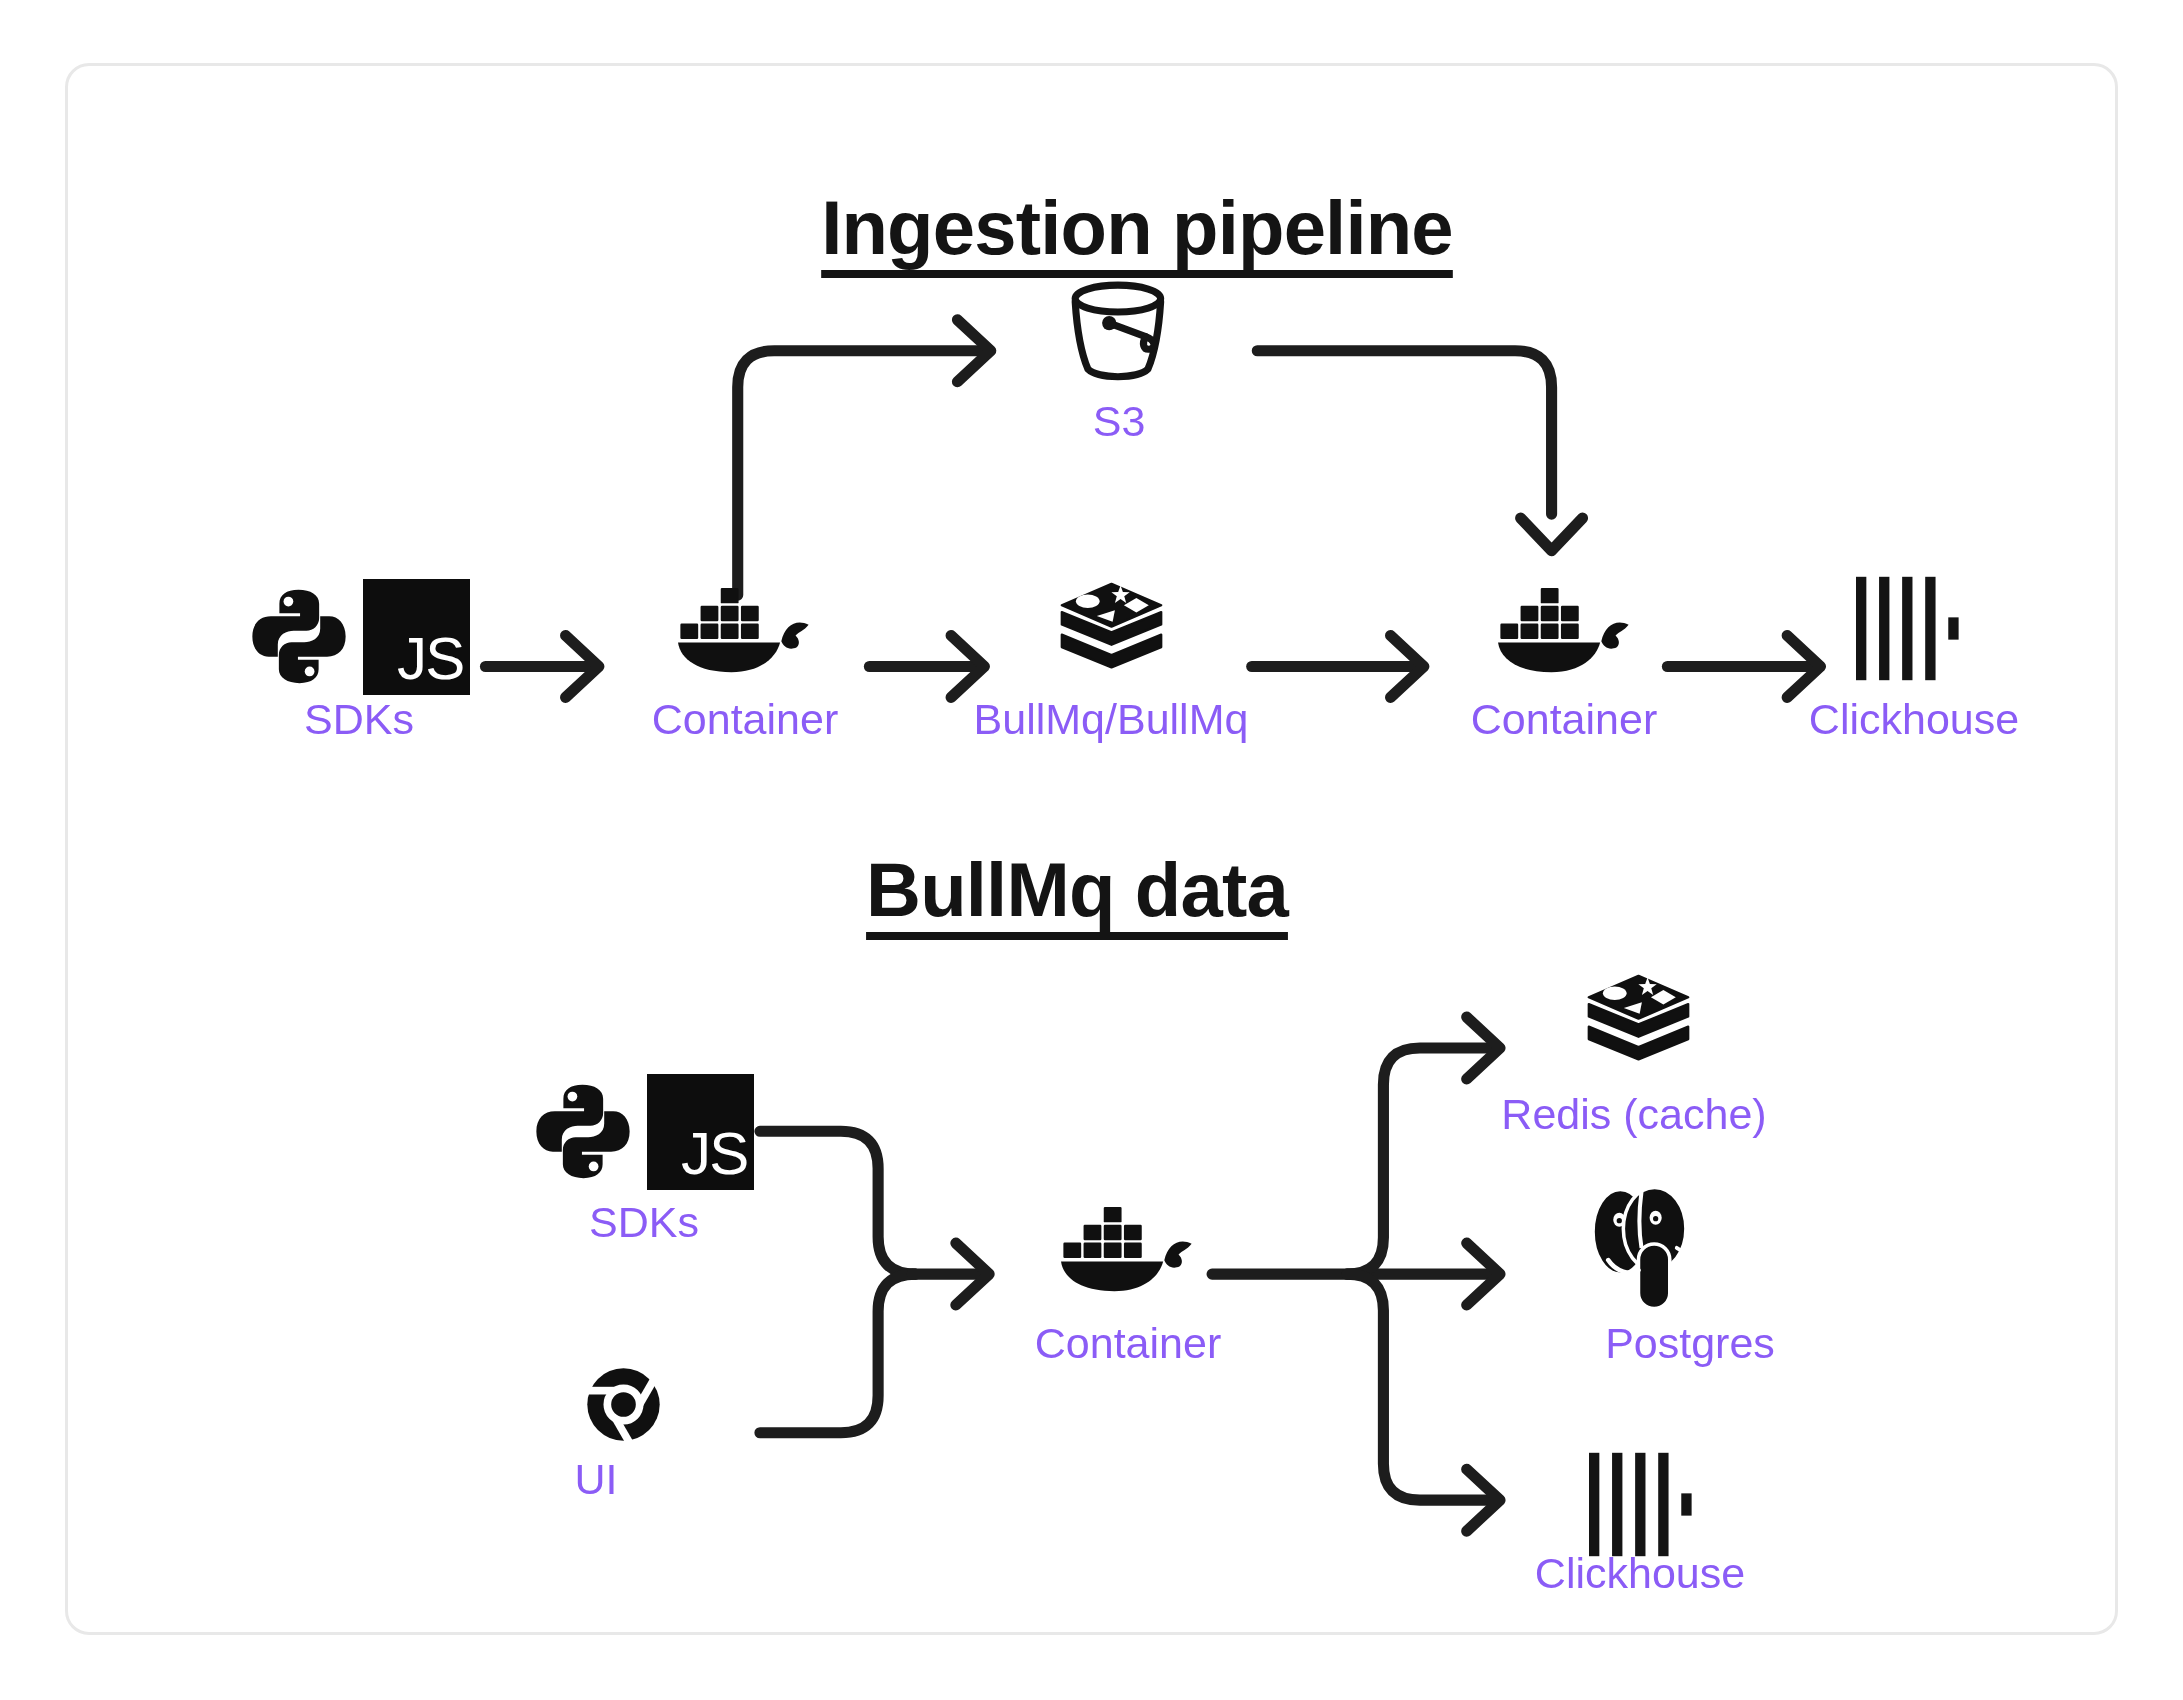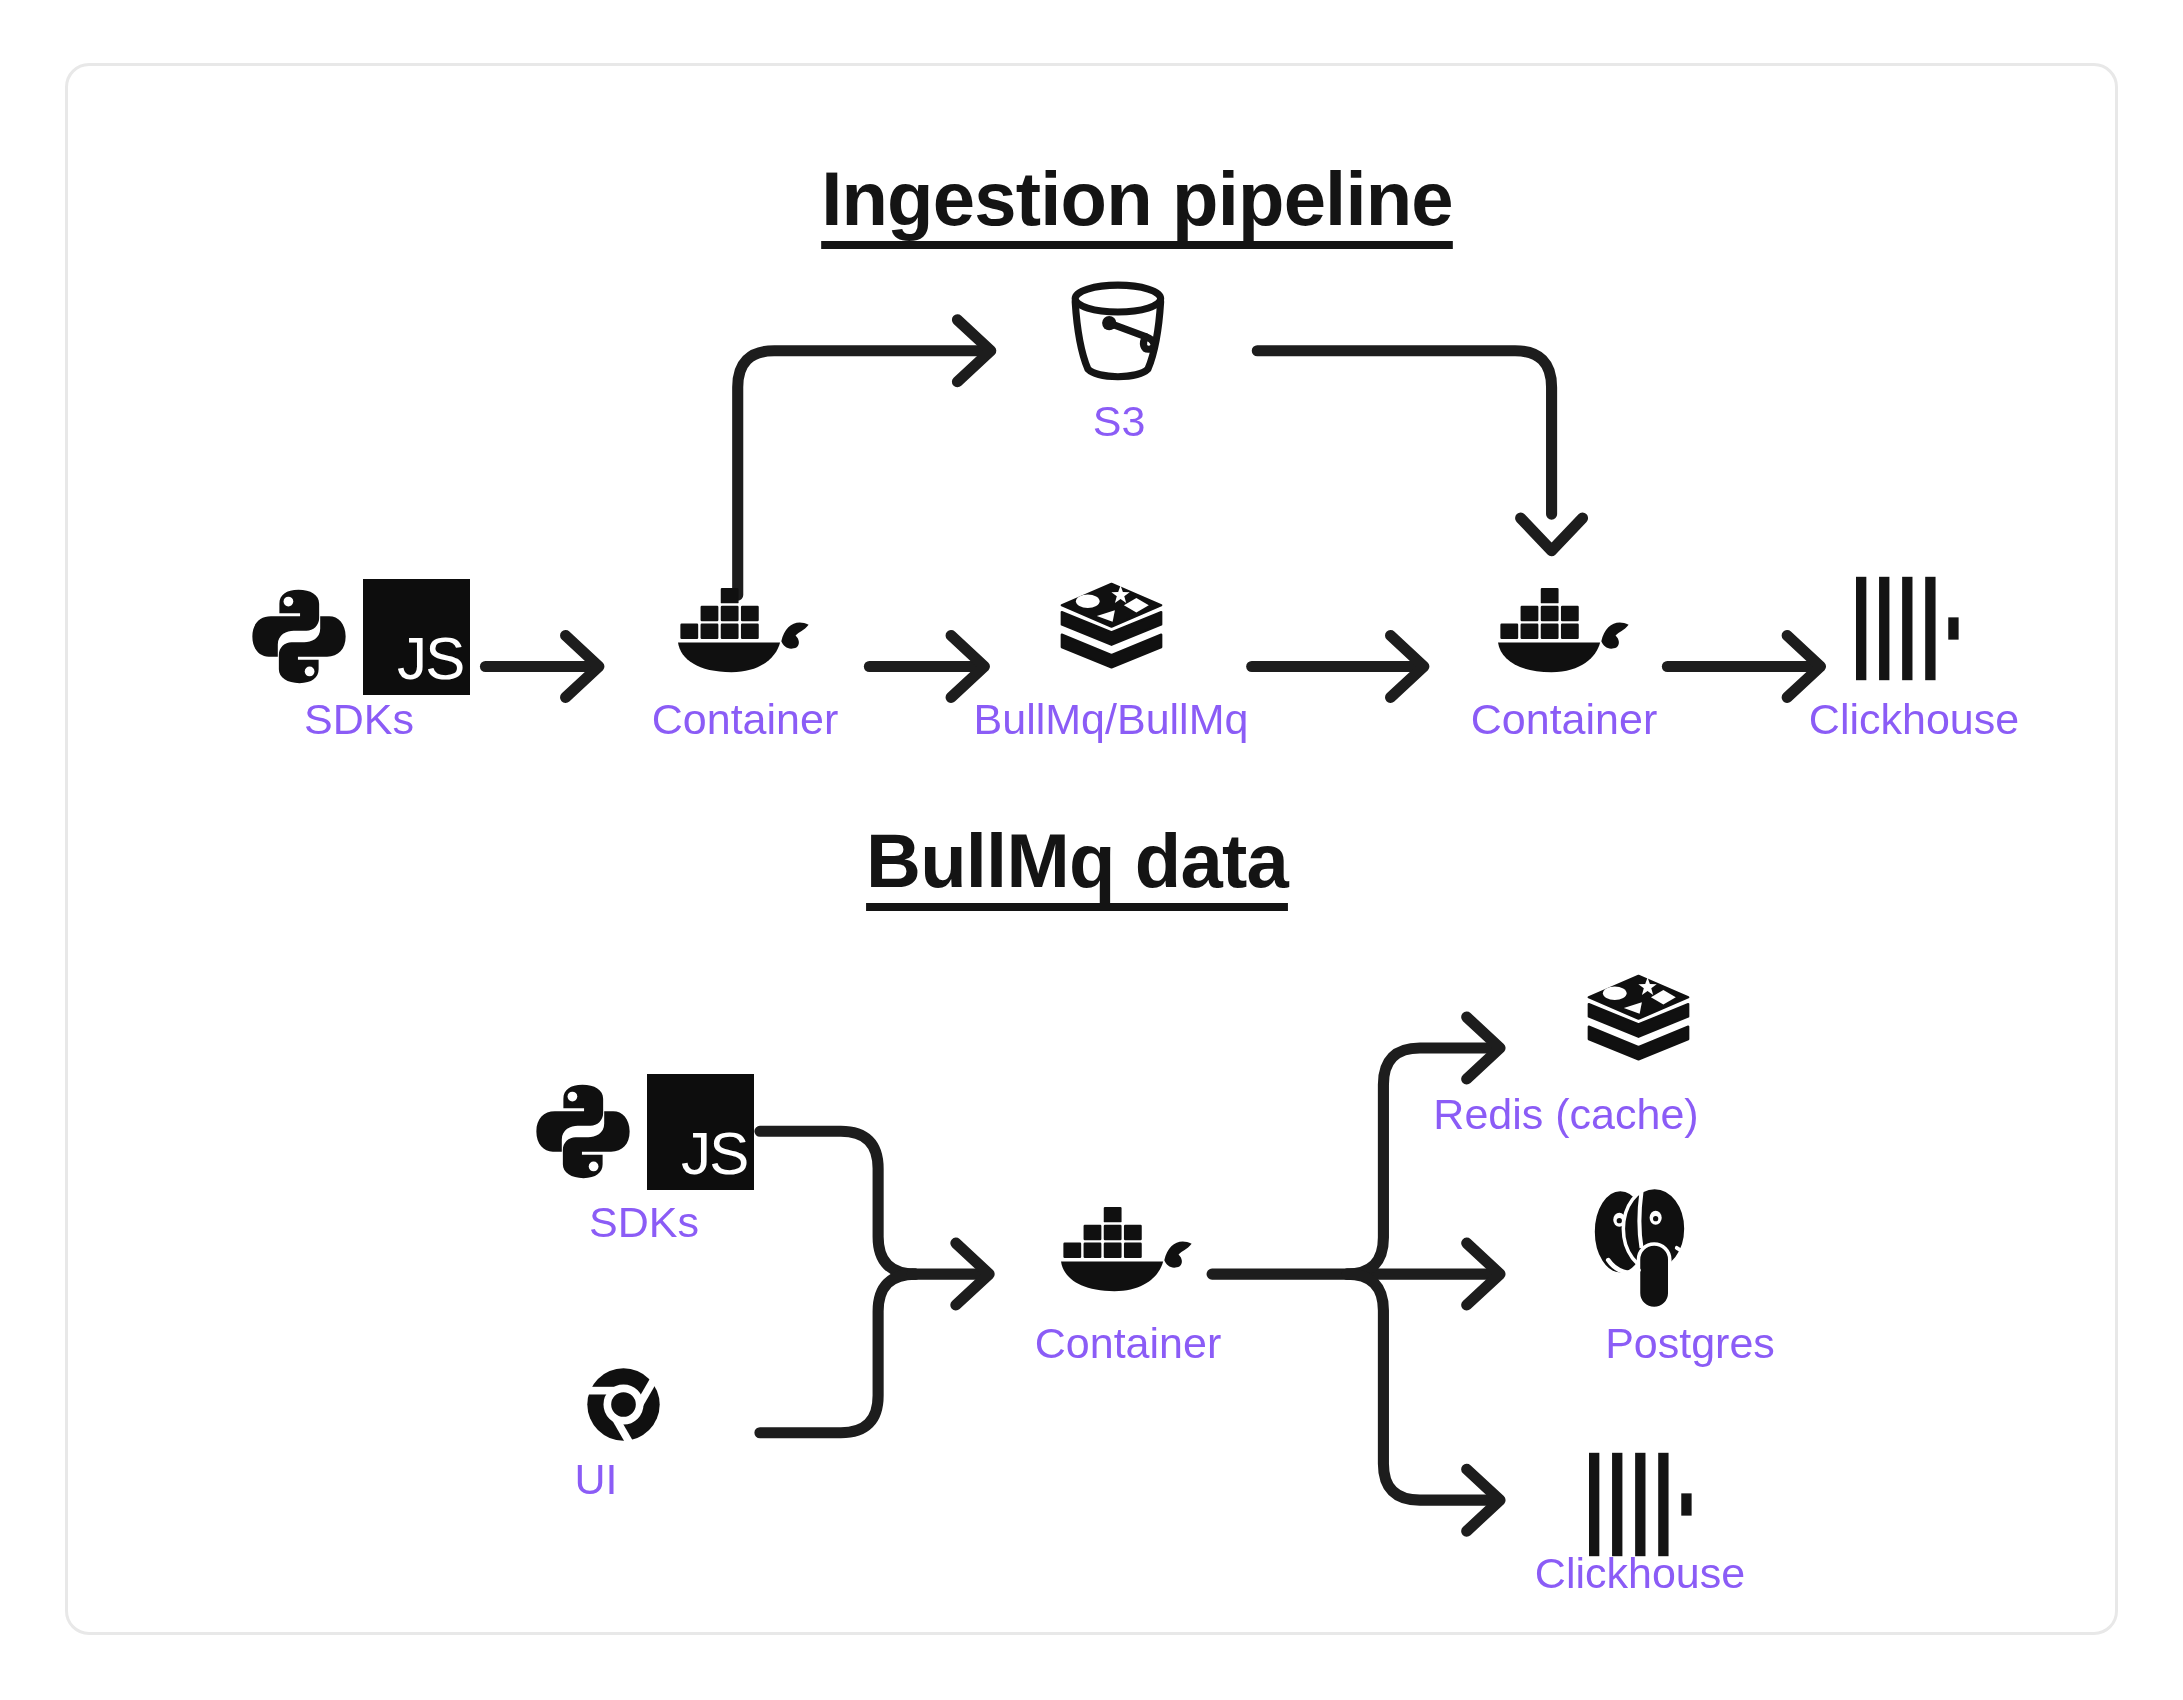--- a/index.html
+++ b/index.html
@@ -24,20 +24,21 @@
     position: absolute;
     transform: translateX(-50%);
     font-size: 76px;
     font-weight: bold;
     color: #141414;
     letter-spacing: -0.8px;
     text-decoration: underline;
     text-decoration-thickness: 8px;
     text-underline-offset: 16px;
     white-space: nowrap;
+    margin-top: 29px;
   }
   .node-label {
     position: absolute;
     transform: translateX(-50%);
     font-size: 43px;
     color: #8b5cf6;
     white-space: nowrap;
     text-align: center;
   }
   .icon { position: absolute; }
@@ -241,21 +242,21 @@
     <path d="M6 25 L50 43 L94 25 L94 36 L50 54 L6 36 Z"></path>
     <path d="M6 45 L50 63 L94 45 L94 56 L50 74 L6 56 Z"></path>
   </g>
   <g fill="#ffffff">
     <ellipse cx="29" cy="15.5" rx="10.5" ry="6"></ellipse>
     <polygon points="58,1.5 60.1,7.2 66.1,7.4 61.3,11.1 63,16.9 58,13.5 53,16.9 54.7,11.1 49.9,7.4 55.9,7.2"></polygon>
     <polygon points="72,12.5 83,19 72,25.5 61,19"></polygon>
     <polygon points="53,23.5 37,28.5 51,33.5"></polygon>
   </g>
 </svg>
-<div class="node-label" style="left:1566px; top:1090px">Redis (cache)</div>
+<div class="node-label" style="left:1634px; top:1090px">Redis (cache)</div>
 
 <svg class="icon" style="left:1588px; top:1182px" width="105" height="136" viewBox="0 0 104 128">
   <ellipse cx="32" cy="46" rx="27" ry="42" fill="#101010" stroke="#ffffff" stroke-width="3.5"></ellipse>
   <ellipse cx="66" cy="43" rx="31" ry="41" fill="#101010" stroke="#ffffff" stroke-width="3.5"></ellipse>
   <rect x="50" y="58" width="31" height="64" rx="15.5" fill="#101010" stroke="#ffffff" stroke-width="3.5"></rect>
   <path d="M53 6 C50 28 50 44 53 62" stroke="#ffffff" stroke-width="4" fill="none"></path>
   <path d="M20 74 C28 86 42 89 50 84" stroke="#ffffff" stroke-width="4.5" fill="none" stroke-linecap="round"></path>
   <path d="M88 62 C96 66 97 74 91 78" stroke="#ffffff" stroke-width="4" fill="none" stroke-linecap="round"></path>
   <ellipse cx="31" cy="34" rx="6" ry="7" fill="#ffffff"></ellipse>
   <circle cx="31" cy="35" r="2.6" fill="#101010"></circle>

